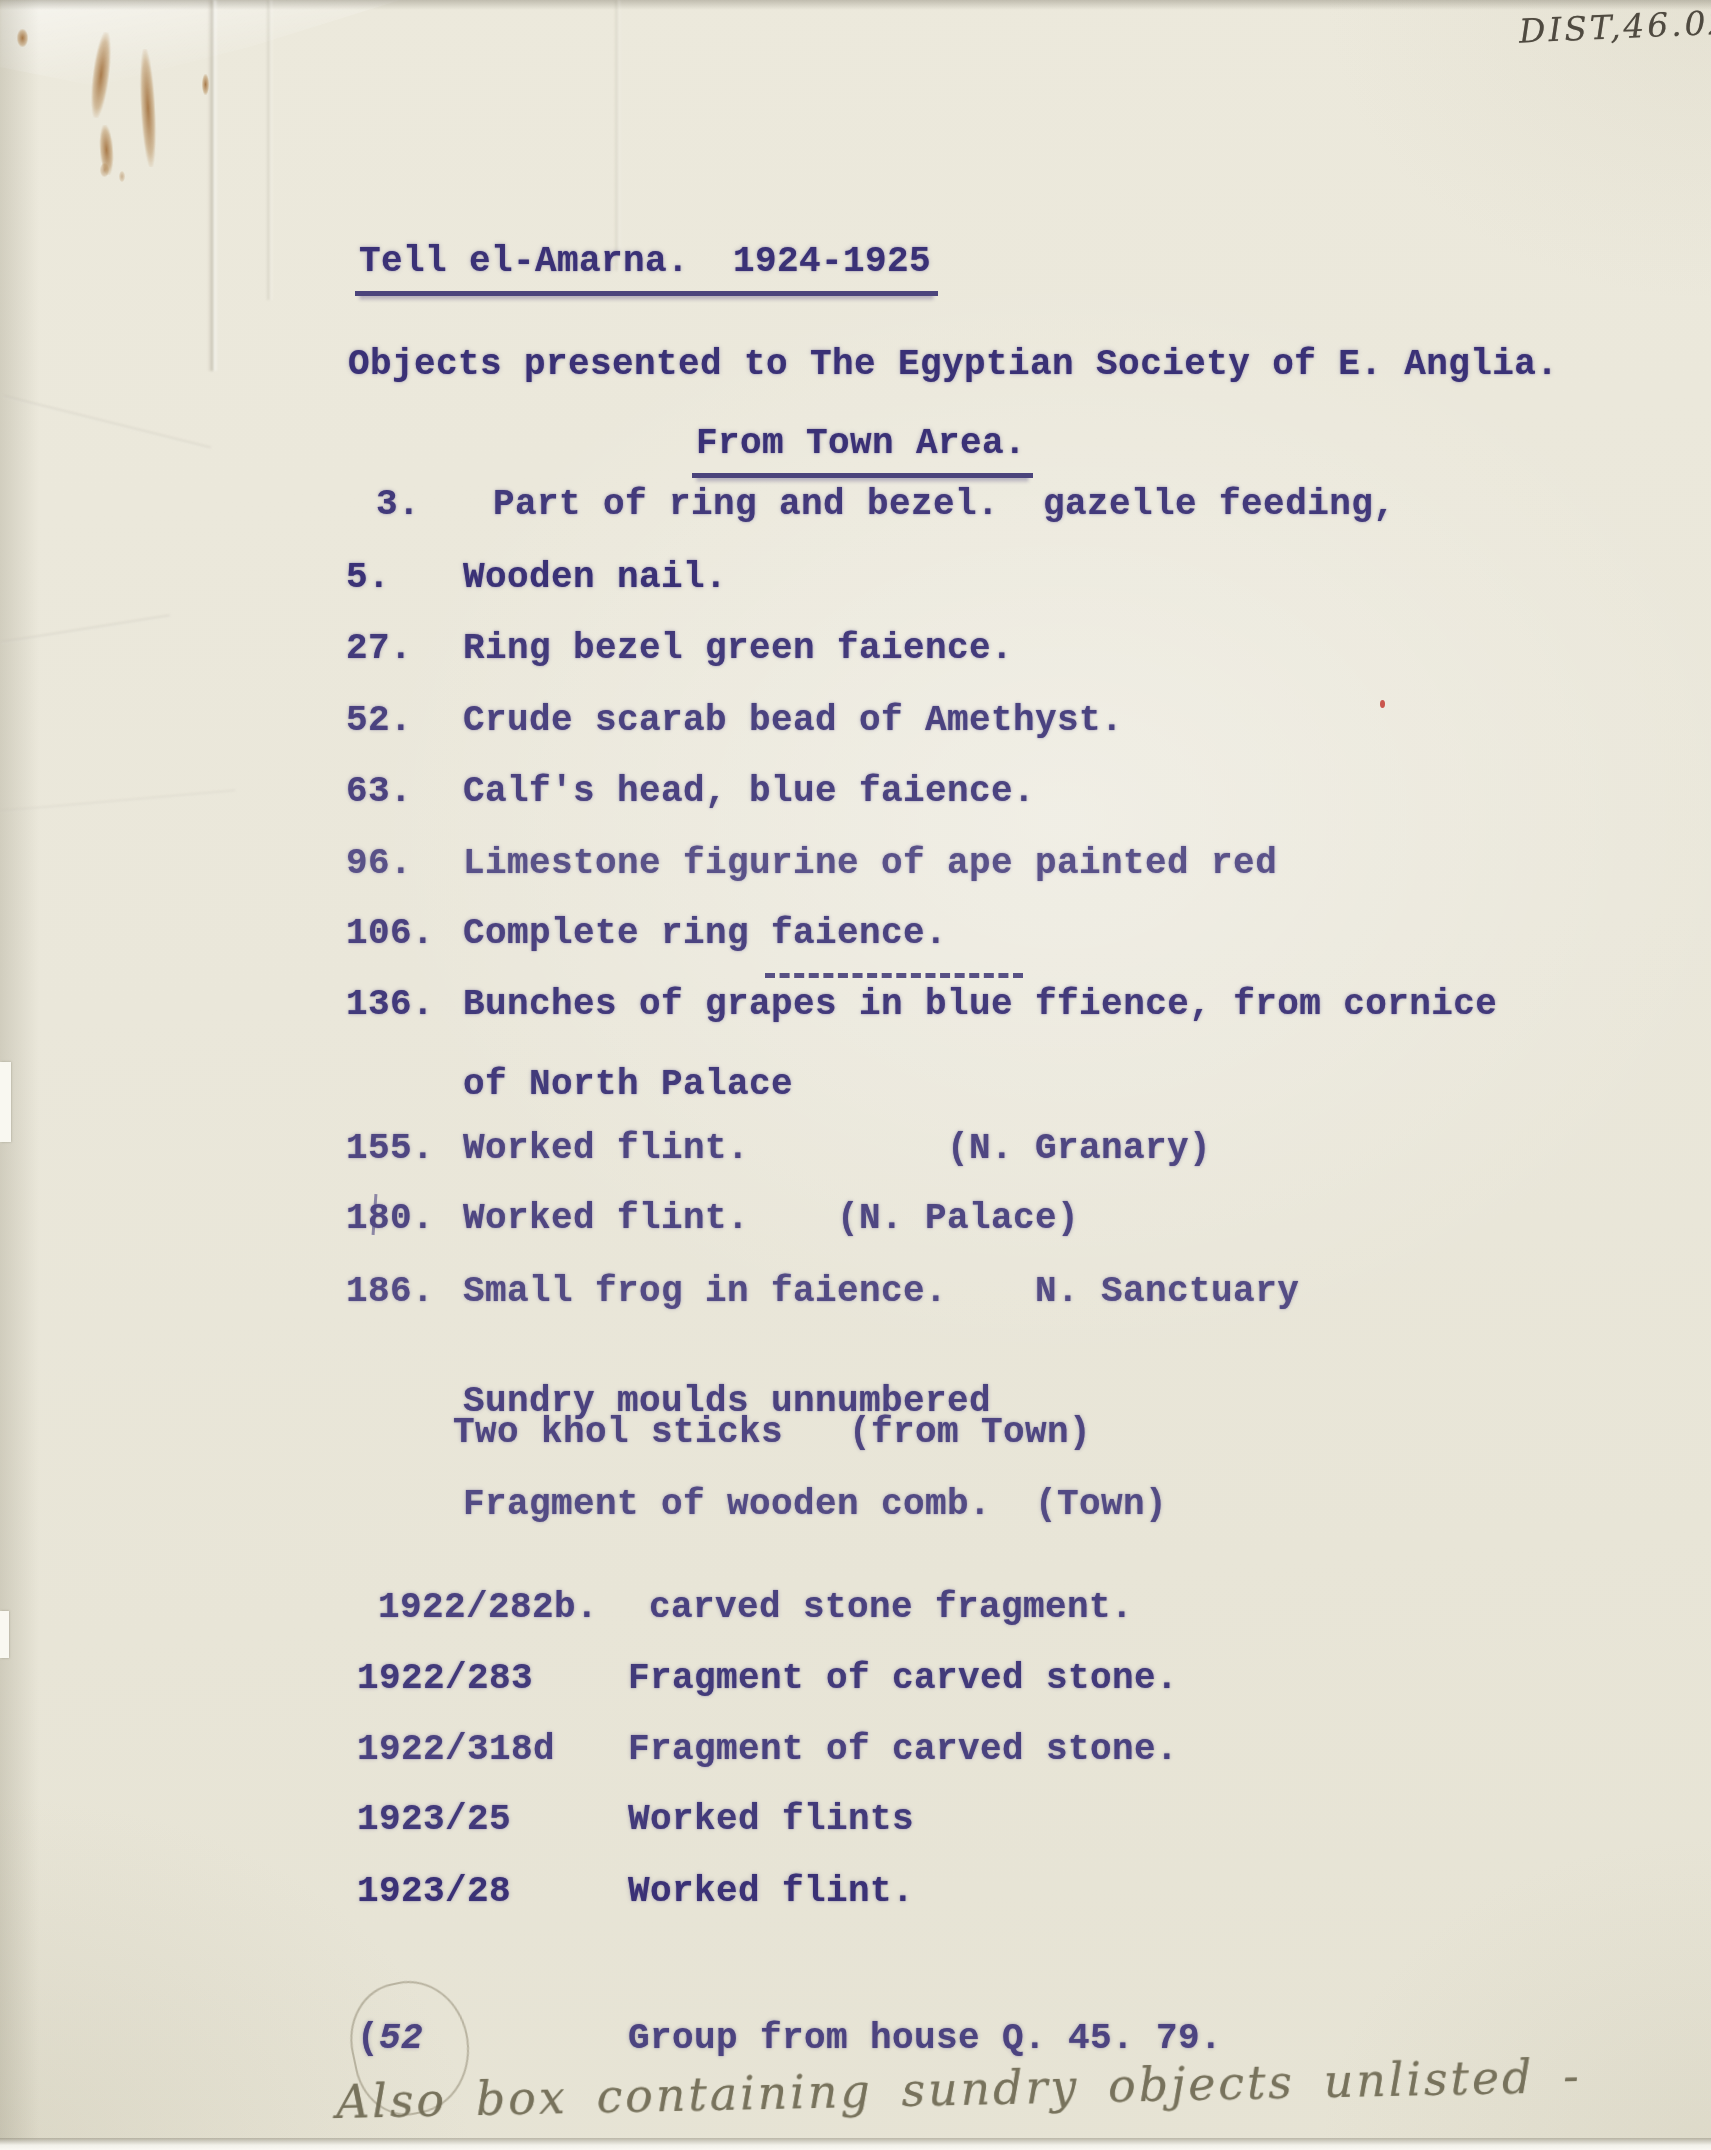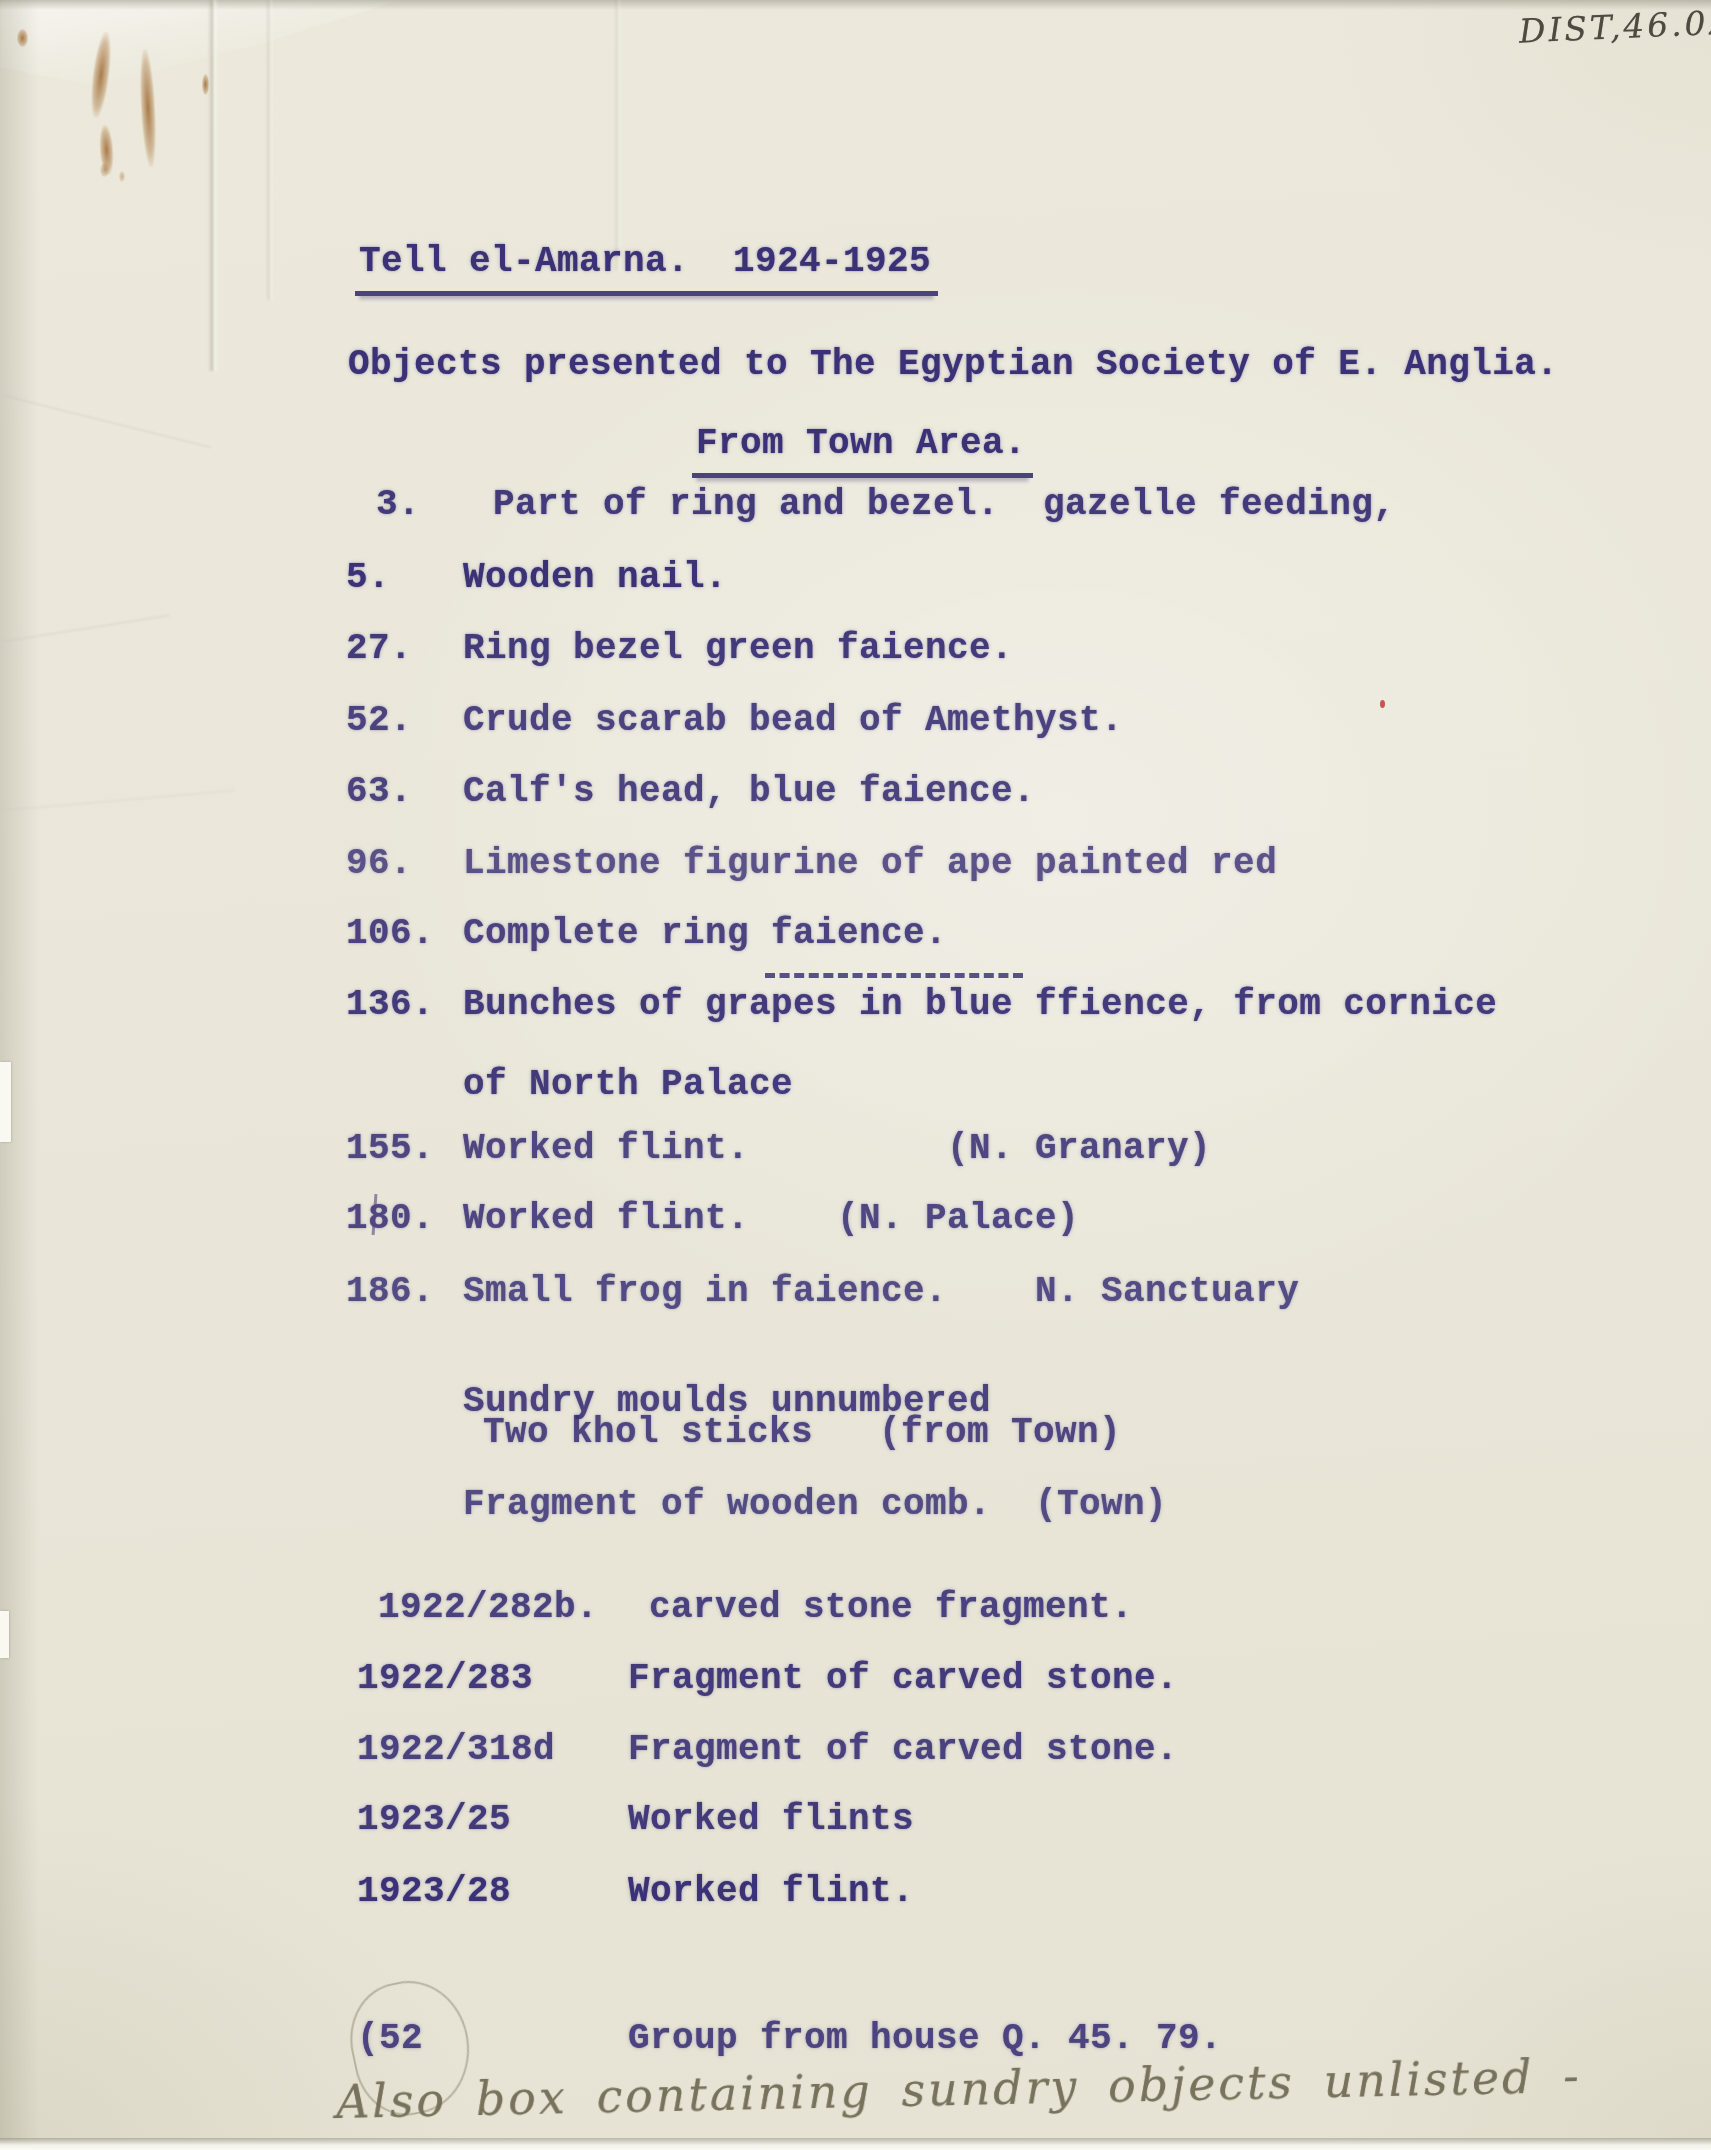--- a/index.html
+++ b/index.html
@@ -52,21 +52,21 @@
   
   .num-wrap { position: relative; display: inline-block; }
   .overstrike-mark {
     position: absolute; left: 27px; top: -4.3px;
     width: 2.9px; height: 41px;
     background: rgba(58,49,118,0.6);
     transform: rotate(4deg);
     filter: blur(0.4px);
   }
   
-  .pencil-circle { position: relative; display: inline-block; }
+  .pencil-circle { position: relative; display: inline-block; font-style: italic; }
   .pencil-circle::before {
     content: "";
     position: absolute; left: -27px; top: -37px;
     width: 113px; height: 129px;
     border: 2.9px solid rgba(118,108,84,0.45);
     border-radius: 48% 52% 55% 45%;
     transform: rotate(-12deg);
     filter: blur(0.7px);
   }
   
@@ -187,21 +187,21 @@
   <div class="typed row o95" style="left:346px; top:1064px;"><span class="num"></span><span>of North Palace</span></div>
 
   <div class="typed row o88" style="left:346px; top:1128px;"><span class="num">155.</span><span>Worked flint.         (N. Granary)</span></div>
 
   <div class="typed row o88" style="left:346px; top:1198px;"><span class="num"><span class="num-wrap"><span>180.</span><i class="overstrike-mark"></i></span></span><span>Worked flint.    (N. Palace)</span></div>
 
   <div class="typed row o85" style="left:346px; top:1271px;"><span class="num">186.</span><span>Small frog in faience.    N. Sanctuary</span></div>
 
   <div class="typed row o9" style="left:346px; top:1341px;margin-top:40px;"><span class="num"></span><span>Sundry moulds unnumbered</span></div>
 
-  <div class="typed row o88" style="left:366px; top:1412px;"><span class="num"></span><span>Two khol sticks   (from Town)</span></div>
+  <div class="typed row o88" style="left:336px; top:1412px;"><span class="num"></span><span>Two khol sticks   (from Town)</span></div>
 
   <div class="typed row o85" style="left:346px; top:1484px;"><span class="num"></span><span>Fragment of wooden comb.  (Town)</span></div>
 
   <div class="typed row2 o9" style="left:378px; top:1587px;"><span class="num">1922/282b.</span><span>carved stone fragment.</span></div>
 
   <div class="typed row2 o95" style="left:357px; top:1658px;"><span class="num">1922/283</span><span>Fragment of carved stone.</span></div>
 
   <div class="typed row2 o9" style="left:357px; top:1729px;"><span class="num">1922/318d</span><span>Fragment of carved stone.</span></div>
 
   <div class="typed row2 o95" style="left:357px; top:1799px;"><span class="num">1923/25</span><span>Worked flints</span></div>

